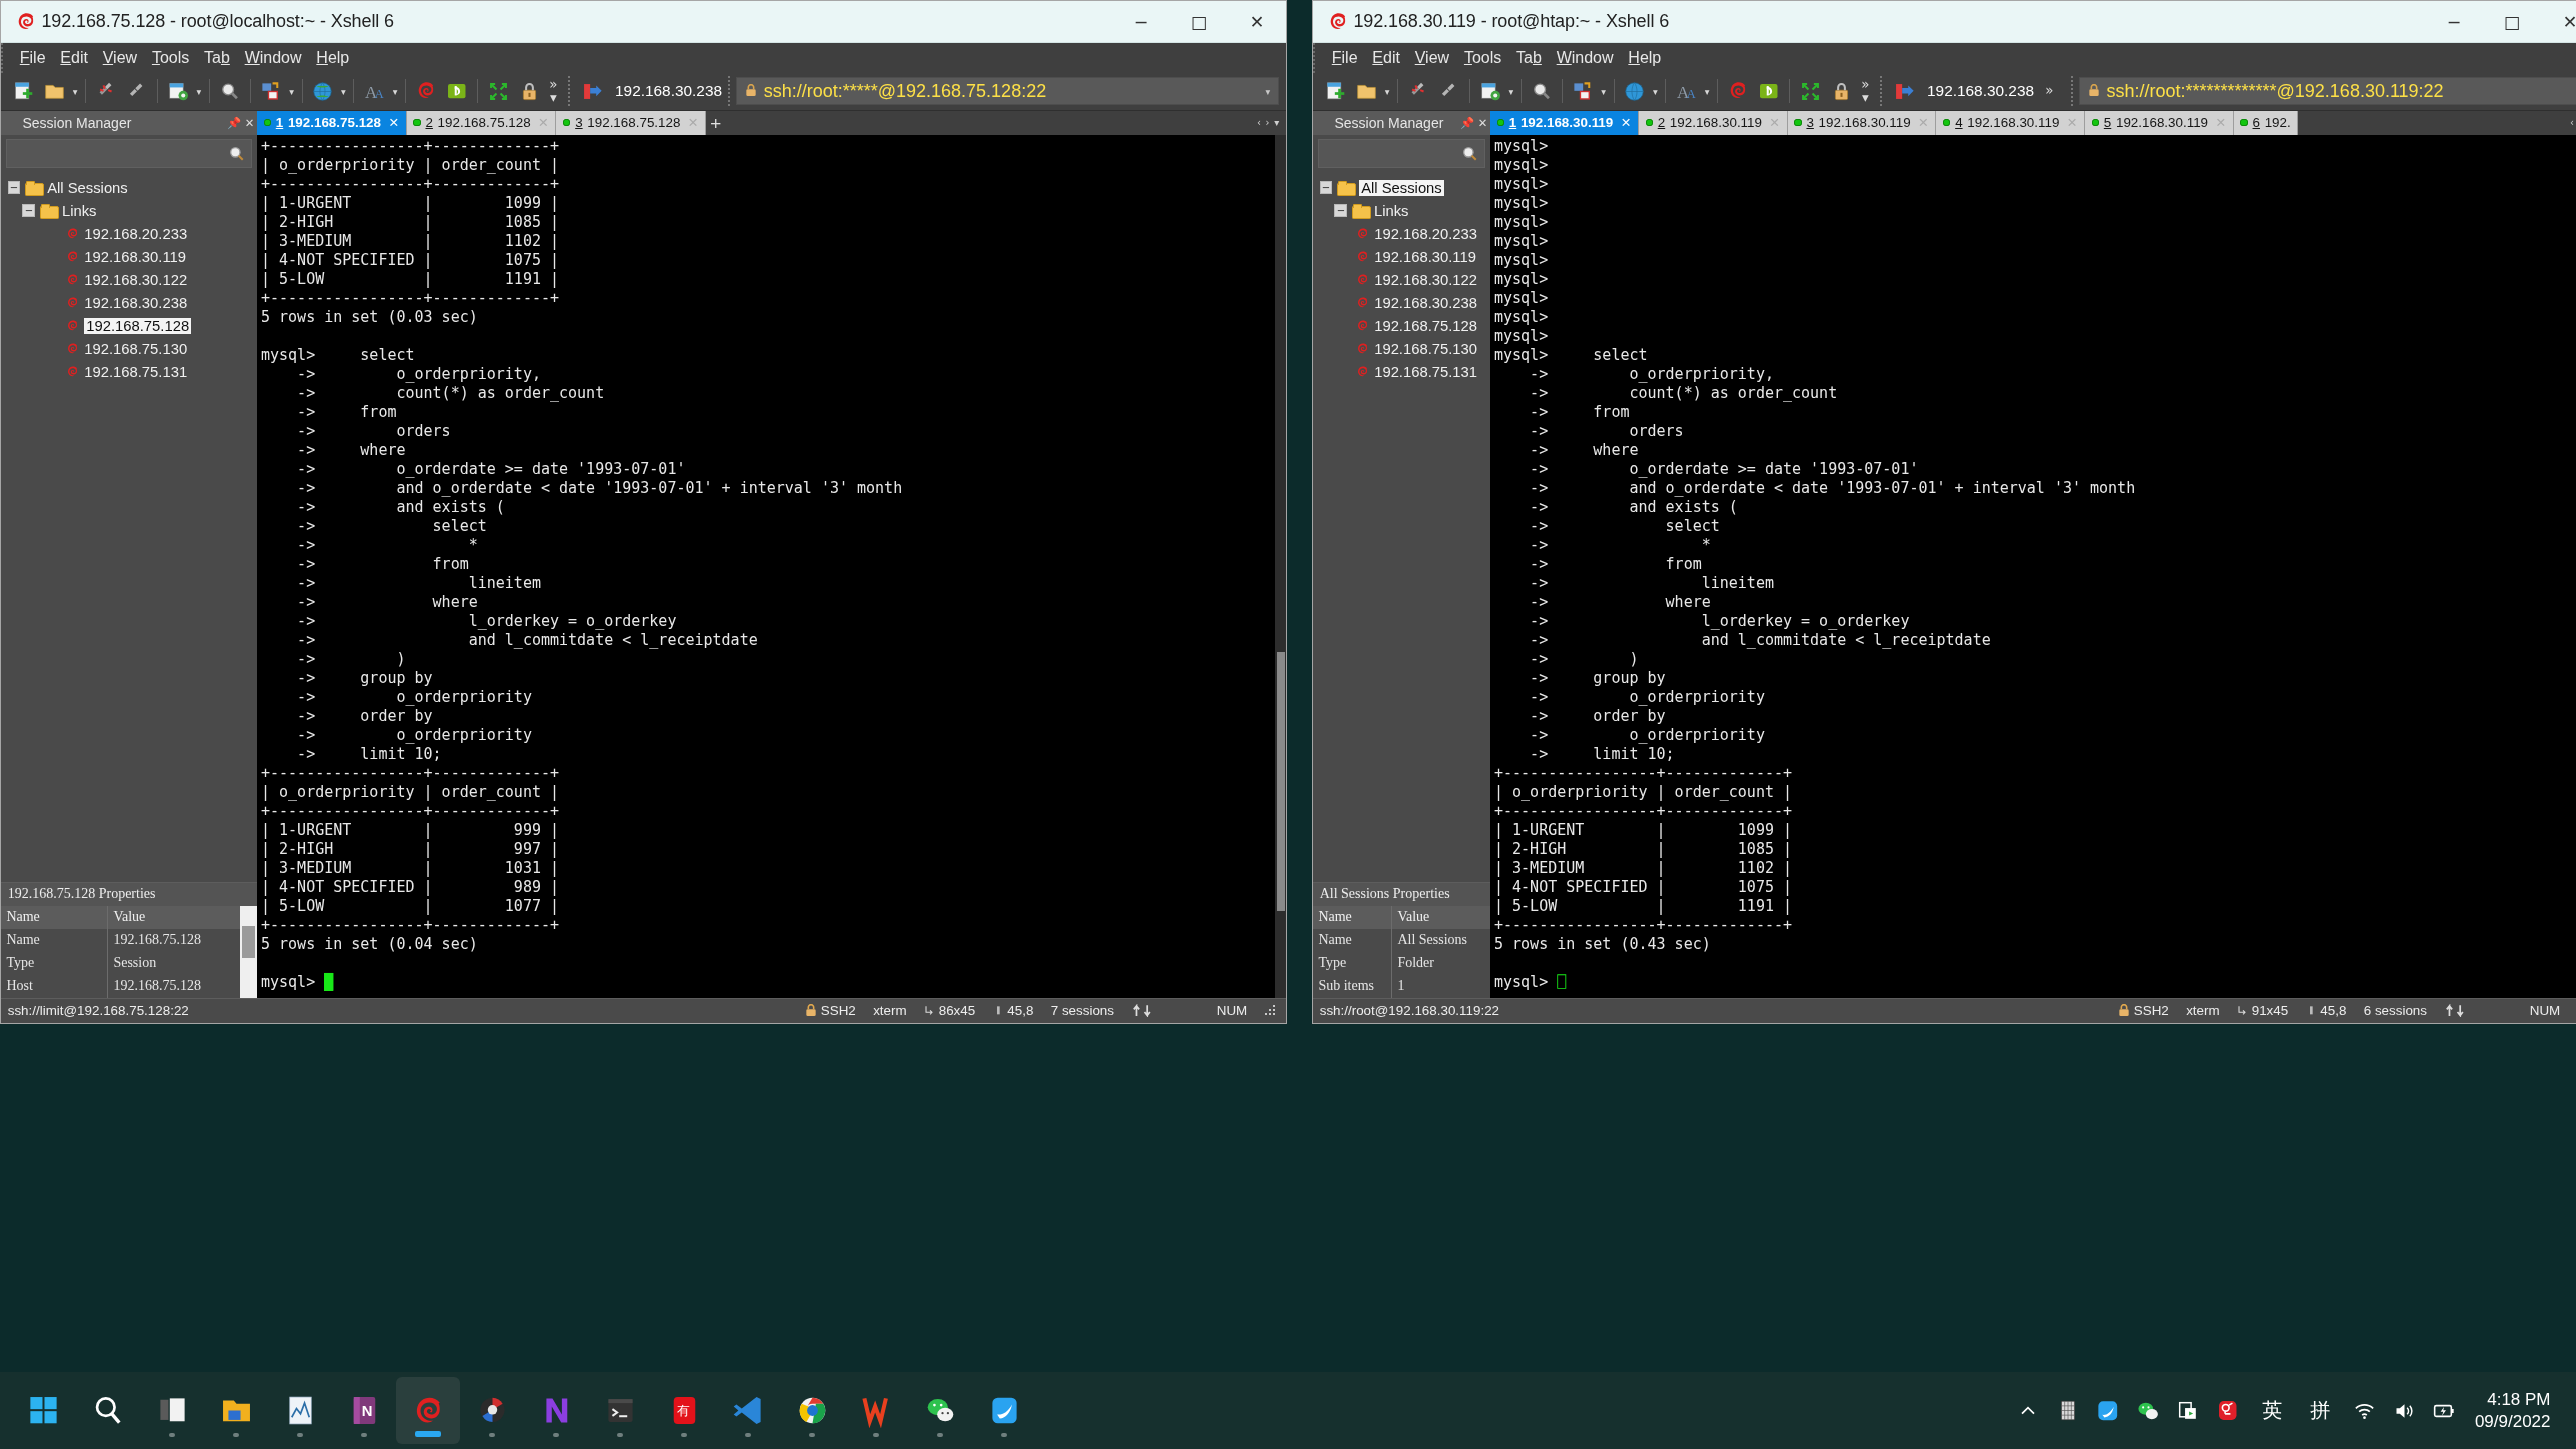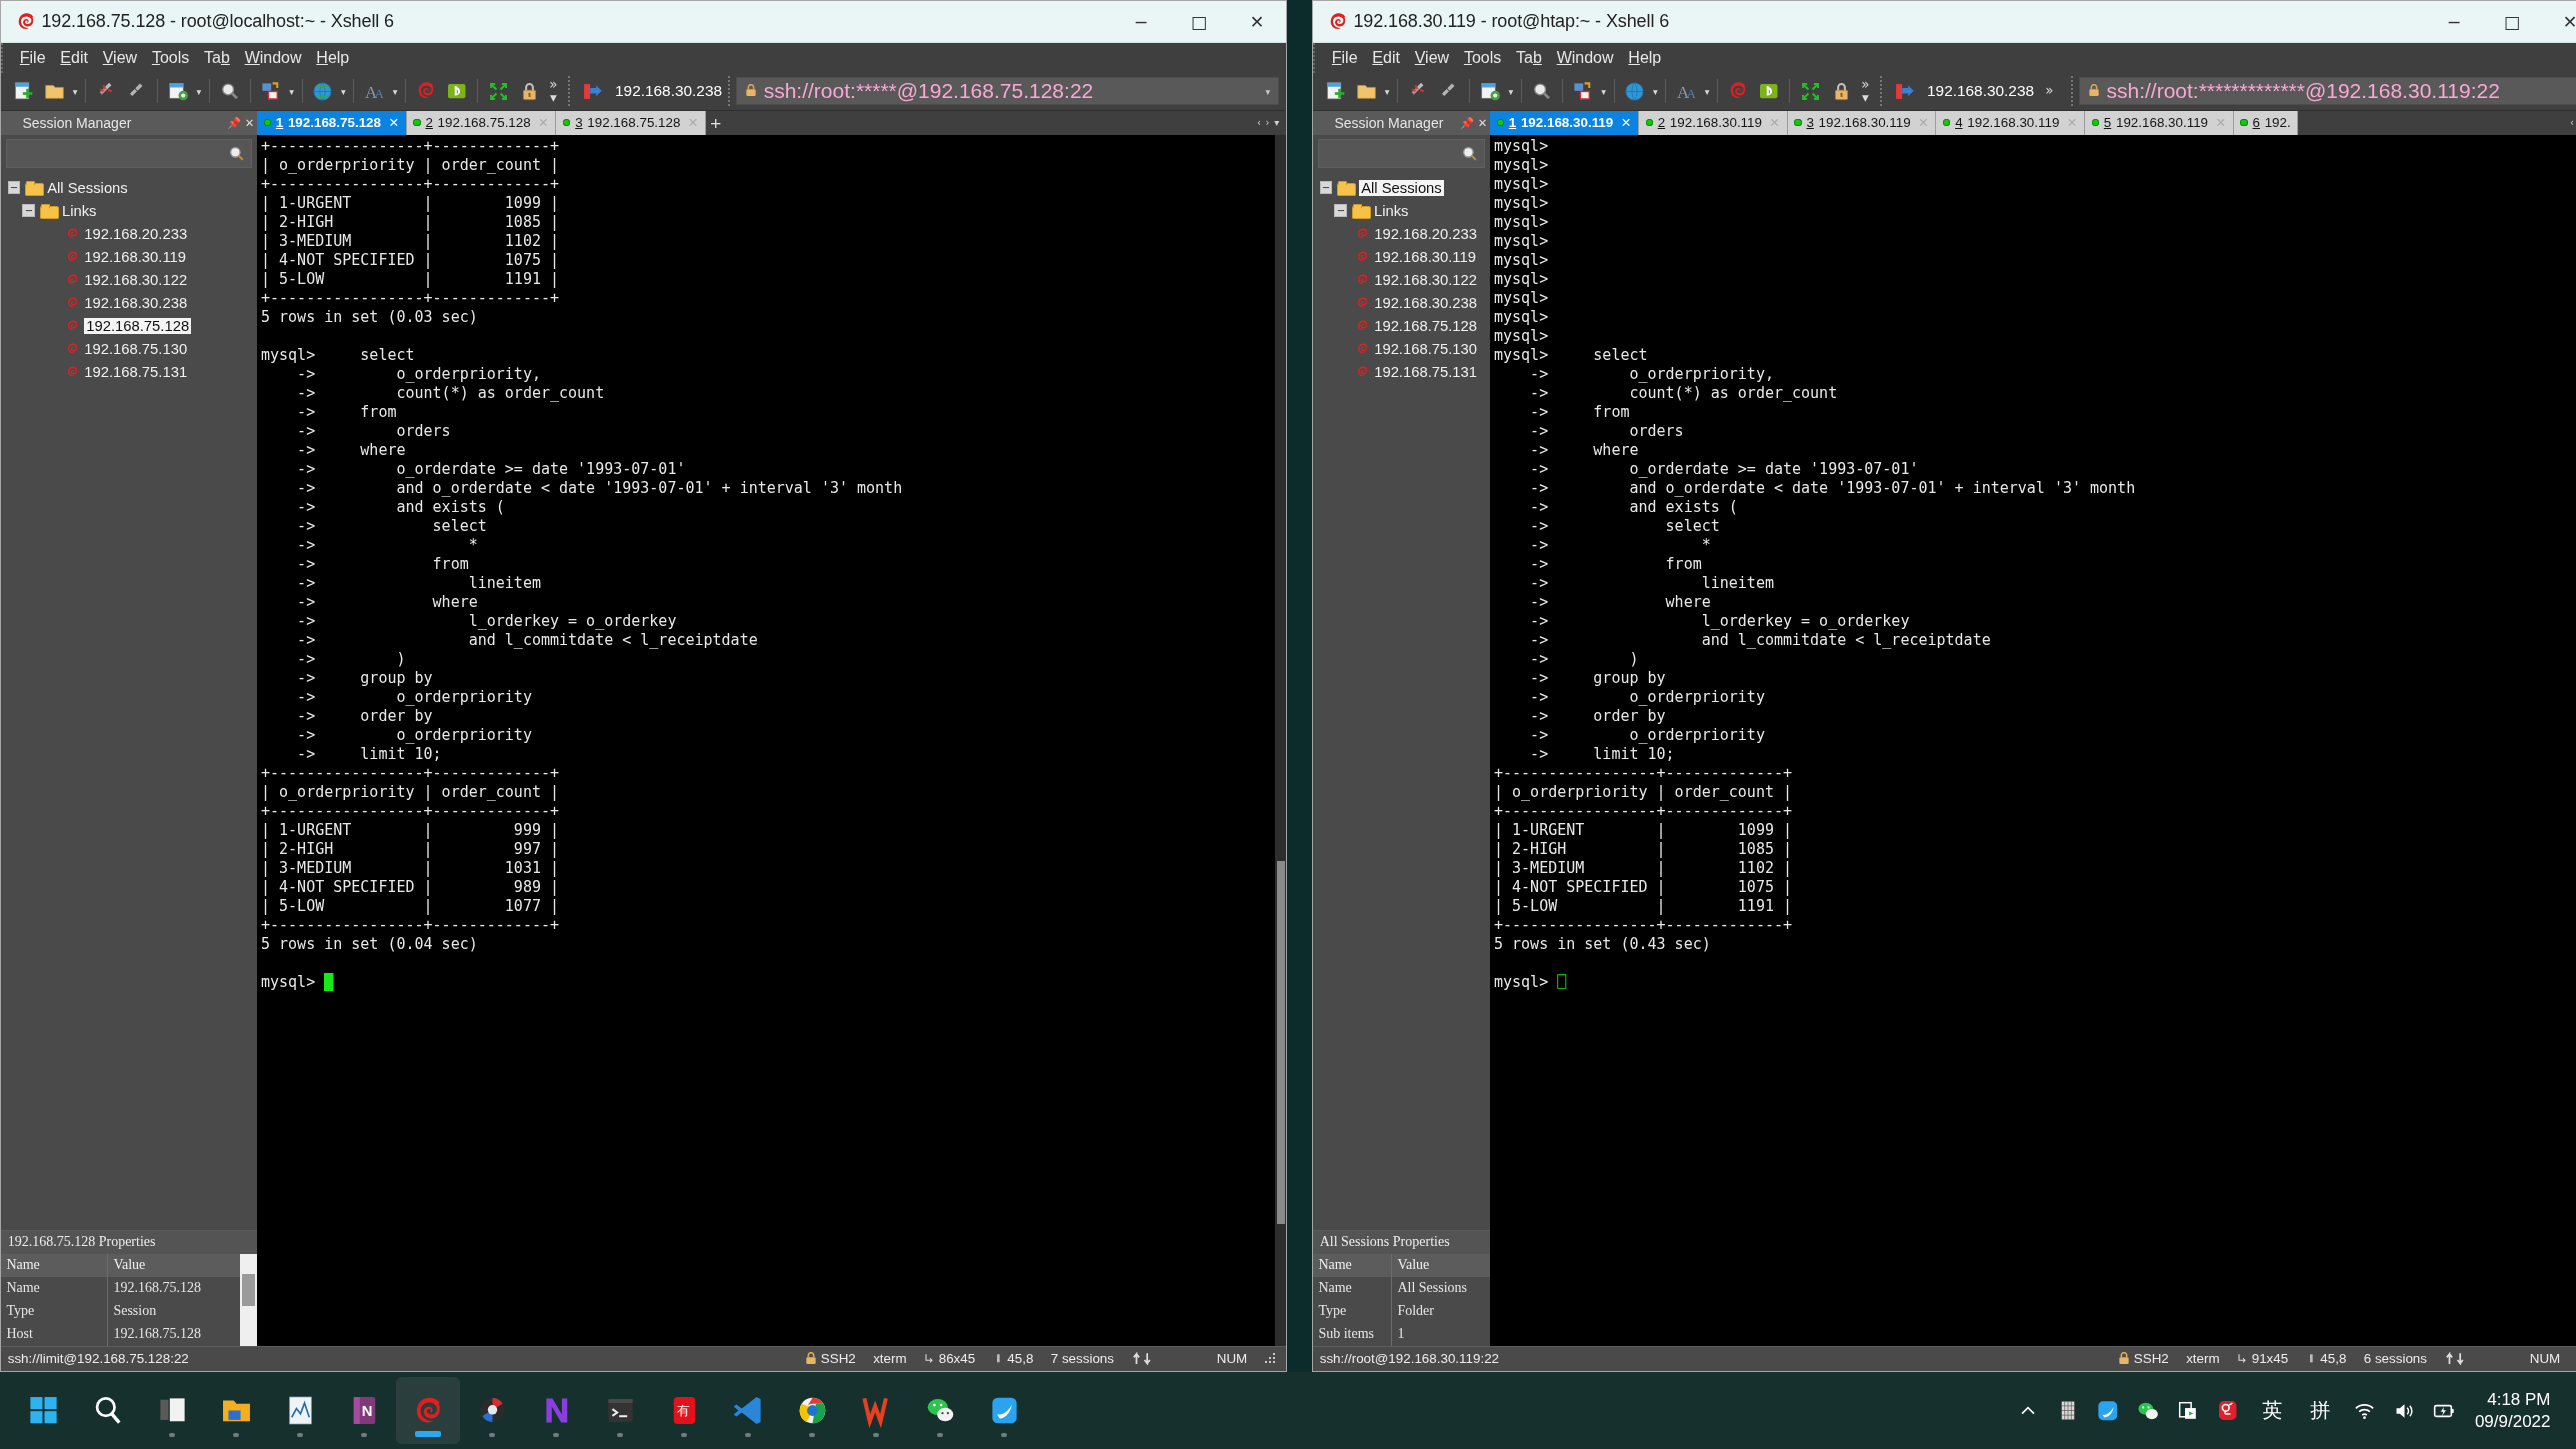--- a/index.html
+++ b/index.html
@@ -6,21 +6,21 @@
   html, body {
     width: 2576px; height: 1449px;
     overflow: hidden;
     background: #0c2b2b;
     font-family: "Liberation Sans", sans-serif;
   }
   #root { position: relative; width: 2576px; height: 1449px; }
 
   
   .win {
-    position: absolute; top: 0; height: 1372px;
+    position: absolute; top: 0; height: 1024px;
     background: #3f3f3f;
     border: 0.7px solid #a6a6a6;
     display: flex; flex-direction: column;
     overflow: hidden;
   }
   .win-left  { left: 0;    width: 1287px; }
   .win-right { left: 1312px; width: 1288px; }
 
   
   .titlebar {
@@ -67,21 +67,21 @@
   .tb-dotsep { width: 0; height: 29.5px; border-left: 2px dotted #777; margin: 0 6px; }
   .tb-chev { color:#ddd; font-size:13.4px; width: 17.4px; text-align:center; line-height:1;
              font-family:"DejaVu Sans", sans-serif; }
   .tb-chevbox { display:flex; flex-direction:column; align-items:center; justify-content:center; height:31px; }
   .tb-label { color:#fff; font-size: 15.4px; margin-left: 8px; white-space:nowrap; }
   .tb-addr {
     flex: 1 1 auto; height: 28px; background: #595959;
     display:flex; align-items:center; padding: 0 8px;
     margin-right: 6.7px; border: 0.7px solid #4d4d4d;
   }
-  .tb-addr .txt { color: #f9a8d4; font-size: 21px; margin-left: 6.7px; white-space:nowrap;
+  .tb-addr .txt { color: #fde047; font-size: 18px; margin-left: 6.7px; white-space:nowrap;
                   overflow:hidden; text-overflow:ellipsis; }
   .tb-addr .dd { margin-left:auto; color:#c8c8c8; font-size:9.4px; font-family:"DejaVu Sans", sans-serif;}
 
   
   .tabstrip {
     flex: 0 0 24px; height: 24px; background:#3f3f3f;
     display:flex; align-items:stretch;
   }
   .sm-header {
     width: 256px; background:#5a5a5a; display:flex; align-items:center;

